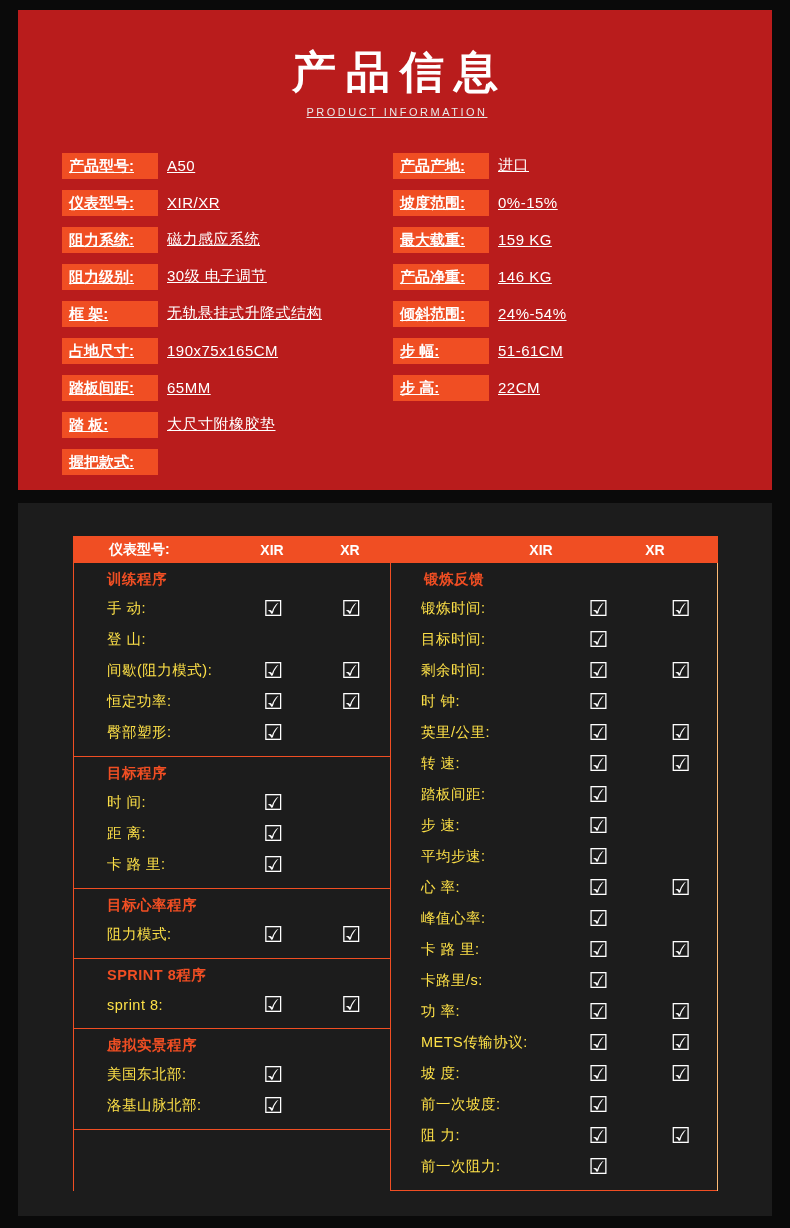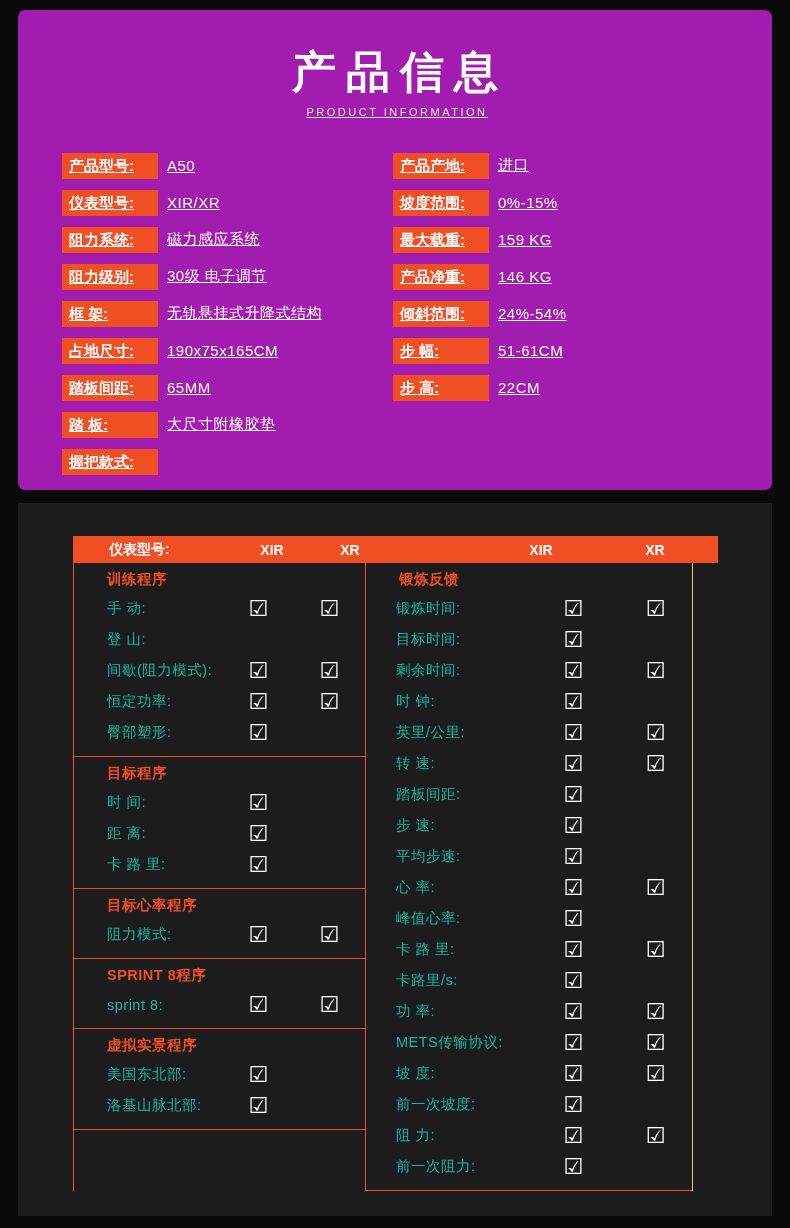--- a/index.html
+++ b/index.html
@@ -18,22 +18,21 @@
     width: 790px; height: 1228px;
     background: #0a0a0a;
     position: relative;
   }
 
   
   .panel-top {
     position: absolute;
     left: 18px; top: 10px;
     width: 754px; height: 480px;
-    background: #a21caf;
-    border-radius: 7px;
+    background: #b91c1c;
   }
   .title-block {
     text-align: center;
     padding-top: 38px;
   }
   .main-title {
     font-size: 44px;
     letter-spacing: 10px;
     font-weight: bold;
     color: #ffffff;
@@ -119,21 +118,21 @@
   .th.th-xr-l  { width: 78px; }
   .th.th-gap   { width: 93px; }
   .th.th-xir-r { width: 118px; }
   .th.th-xr-r  { width: 110px; }
 
   .tbody {
     display: flex;
     margin-top: 0;
   }
   .col-left {
-    width: 293px;
+    width: 318px;
     border-left: 1px solid #f04e23;
     border-right: 1px solid #f04e23;
   }
   .col-right {
     width: 327px;
     border-right: 1px solid #fdba74;
     margin-left: 0px;
   }
   .group {
     border-bottom: 1px solid #f04e23;
@@ -150,21 +149,21 @@
   }
   .feat-row {
     display: flex;
     align-items: center;
     height: 31px;
   }
   .feat-name {
     width: 160px;
     padding-left: 33px;
     font-size: 14.5px;
-    color: #14b8a6;
+    color: #fde047;
     white-space: nowrap;
     letter-spacing: 0.5px;
   }
   .feat-name.r {
     width: 162px;
     padding-left: 30px;
   }
   .chk-cell { width: 78px; text-align: center; }
   .chk-cell.r1 { width: 92px; text-align: center; }
   .chk-cell.r2 { width: 73px; text-align: center; }

